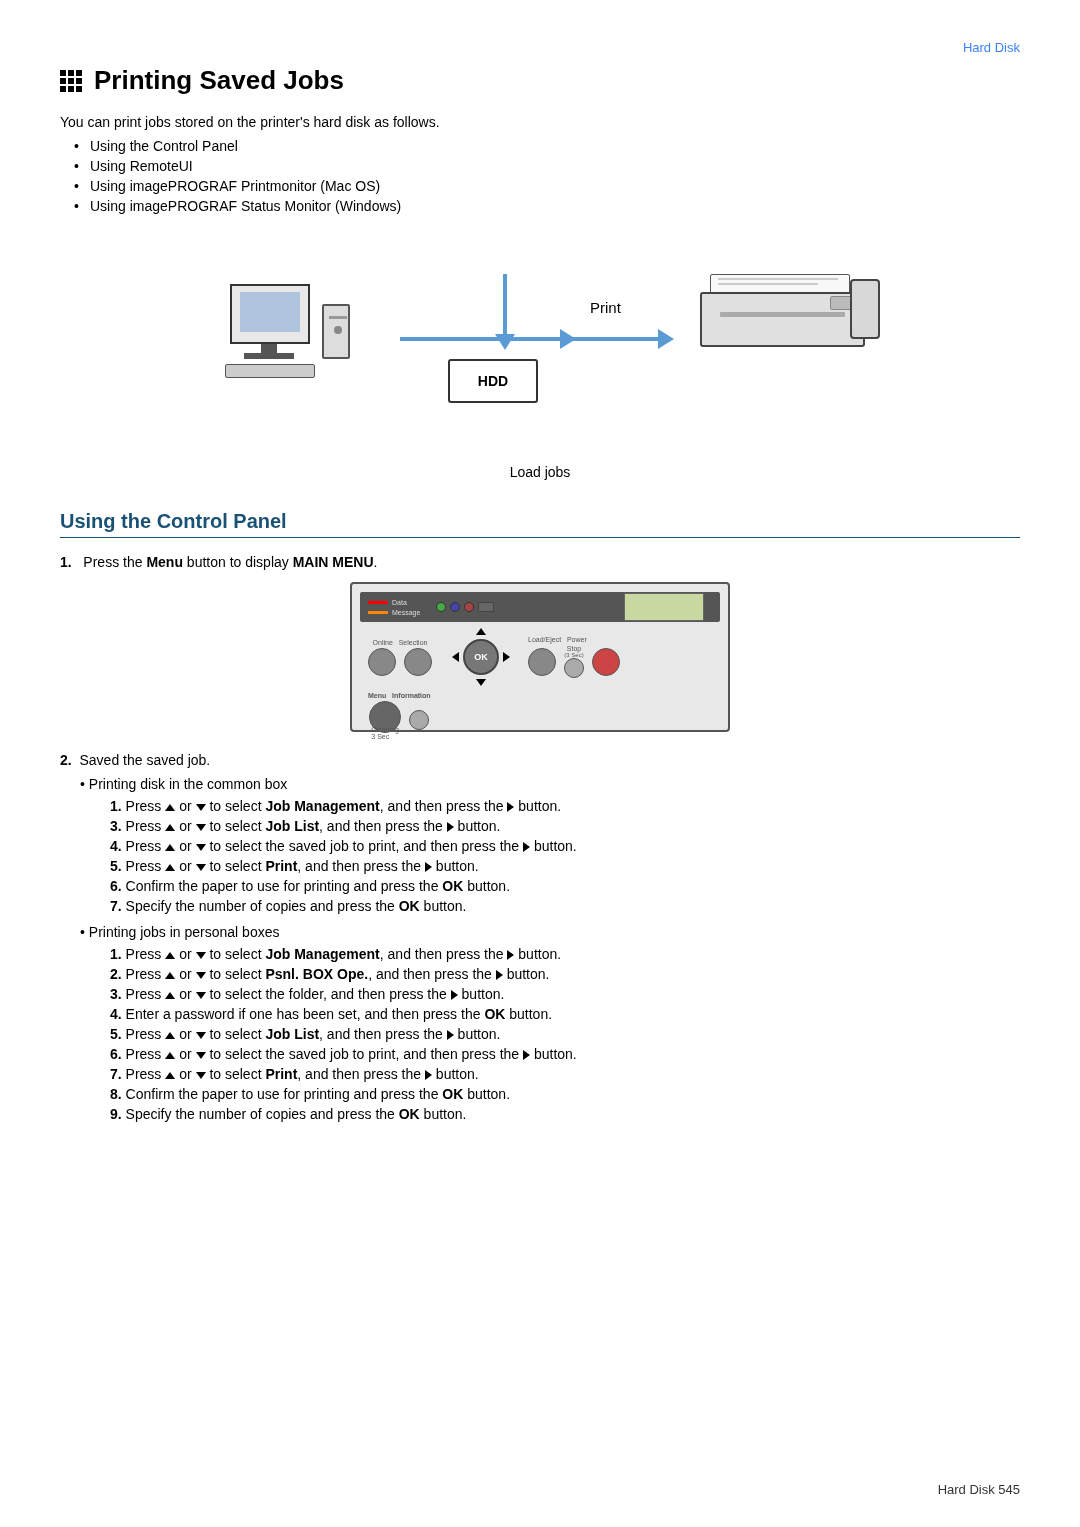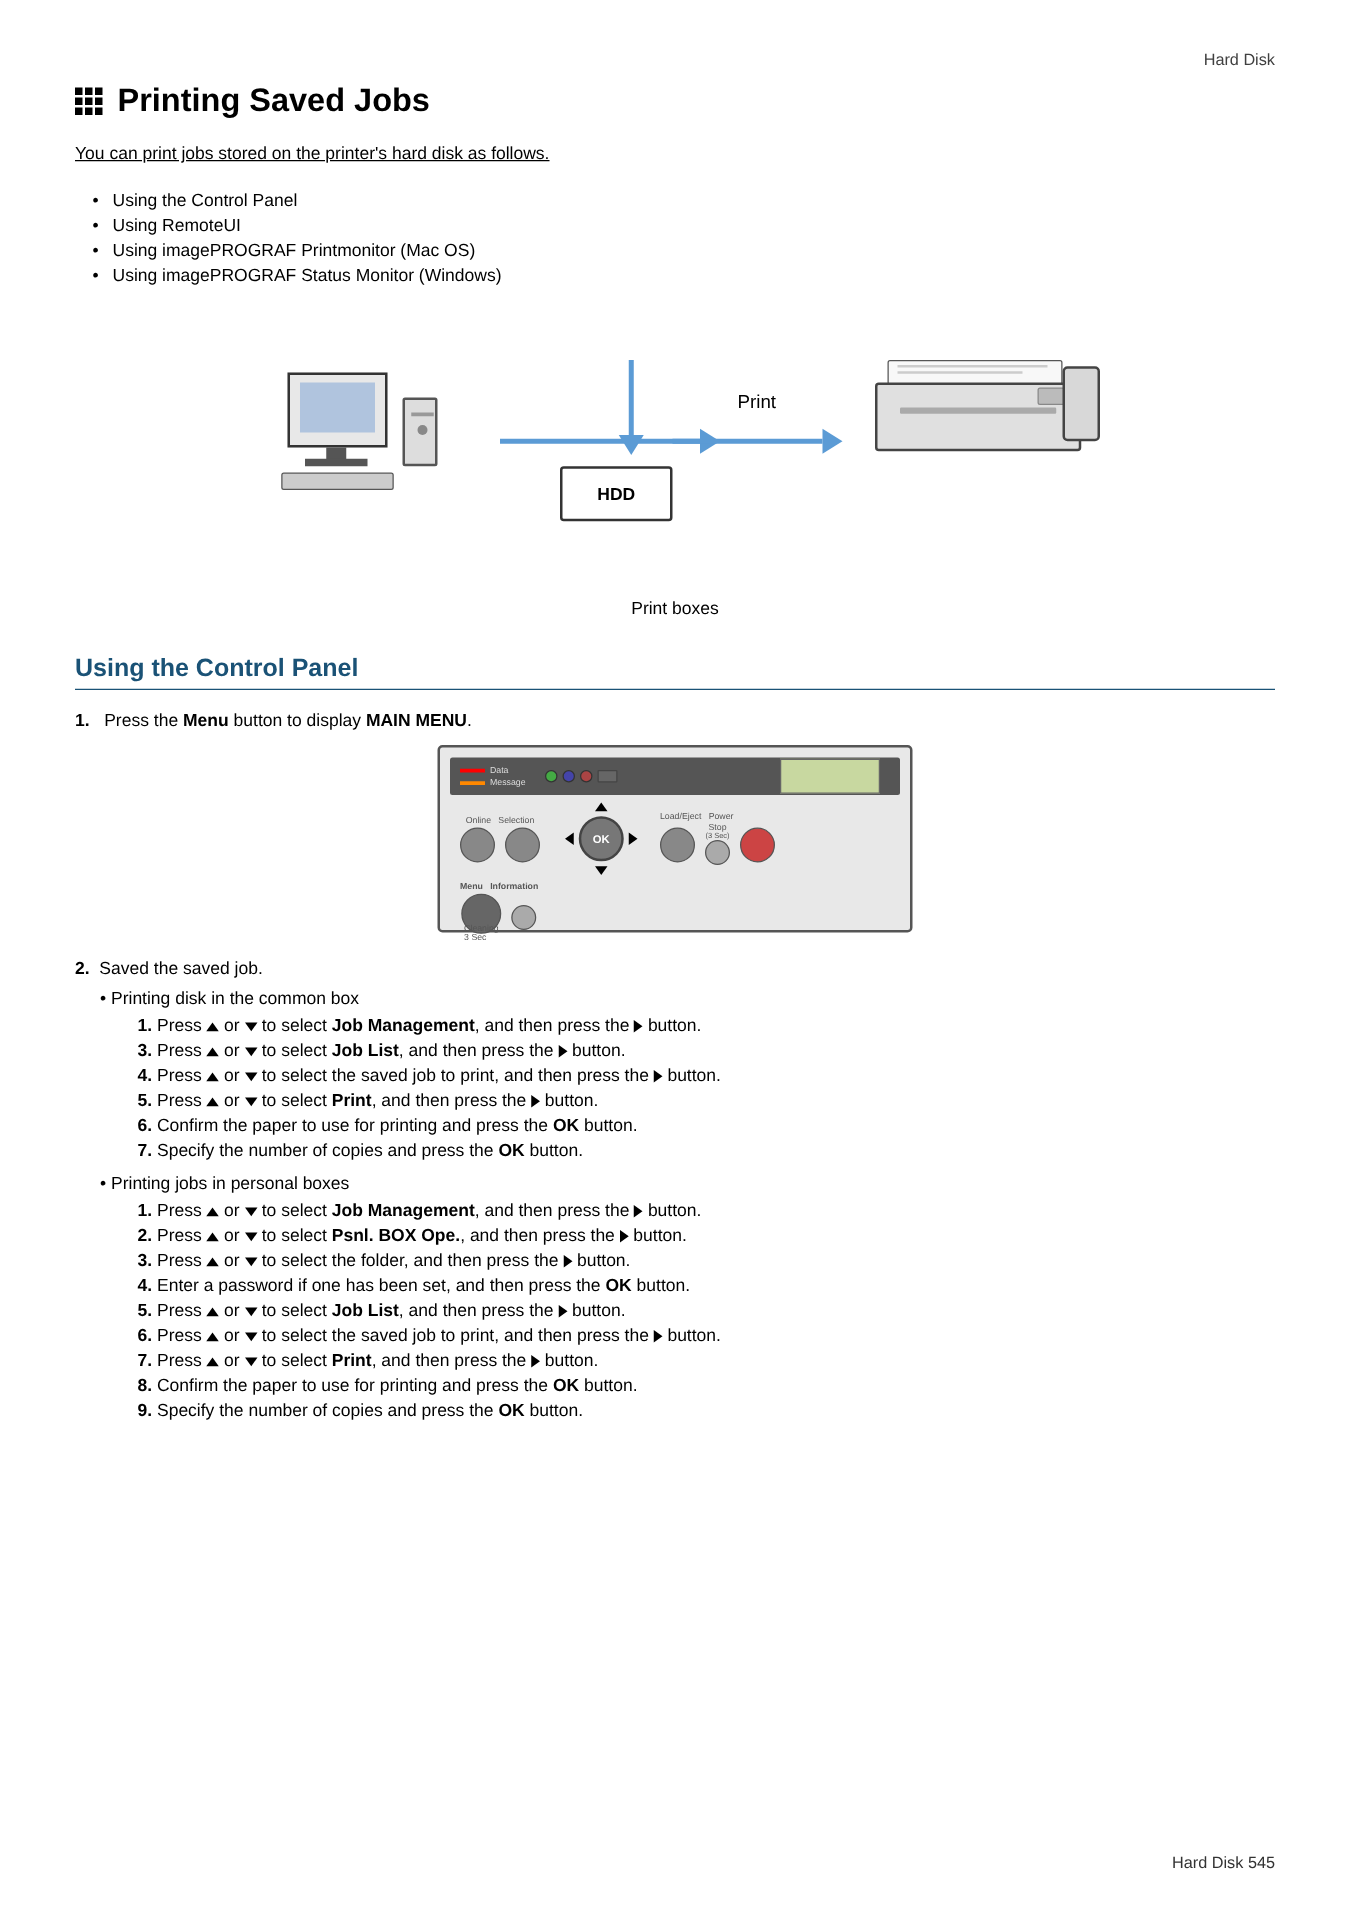--- a/index.html
+++ b/index.html
@@ -9,21 +9,21 @@
       background: #fff;
       color: #000;
       width: 1080px;
       min-height: 1527px;
       padding: 40px 60px 60px 60px;
       position: relative;
     }
     .header-right {
       text-align: right;
       font-size: 13px;
-      color: #404040;
+      color: #3b82f6;
       margin-bottom: 10px;
     }
     .page-title {
       font-size: 26px;
       font-weight: bold;
       color: #000;
       margin-bottom: 18px;
       display: flex;
       align-items: center;
       gap: 8px;
@@ -35,22 +35,21 @@
       gap: 2px;
       margin-right: 4px;
     }
     .grid-icon span {
       width: 6px; height: 6px;
       background: #000;
       display: block;
     }
     .intro-text {
       font-size: 14px;
-      margin-bottom: 22px;
-      text-decoration: underline;
+      margin-bottom: 8px;
     }
     .bullet-list {
       list-style: none;
       margin-left: 30px;
       margin-bottom: 20px;
     }
     .bullet-list li {
       font-size: 14px;
       margin-bottom: 4px;
       position: relative;
@@ -401,21 +400,21 @@
       <div style="position:absolute;left:20px;top:38px;width:125px;height:5px;background:#aaa;border-radius:1px;"></div>
 
       <div style="position:absolute;left:130px;top:22px;width:22px;height:14px;background:#bbb;border:1px solid #888;border-radius:2px;"></div>
 
       <div style="position:absolute;right:-10px;top:5px;width:30px;height:60px;border:2px solid #444;background:#d8d8d8;border-radius:4px;"></div>
     </div>
 
   </div>
 </div>
 
-<div class="print-jobs-label">Print boxes</div>
+<div class="print-jobs-label">Load jobs</div>
 
 <div class="section-heading">Using the Control Panel</div>
 
 <div class="step-block">
   <p class="step-main">
     <span class="step-num-bold">1.</span>
     &nbsp; Press the <strong>Menu</strong> button to display <strong>MAIN MENU</strong>.
   </p>
 
   <div class="control-panel-img">

